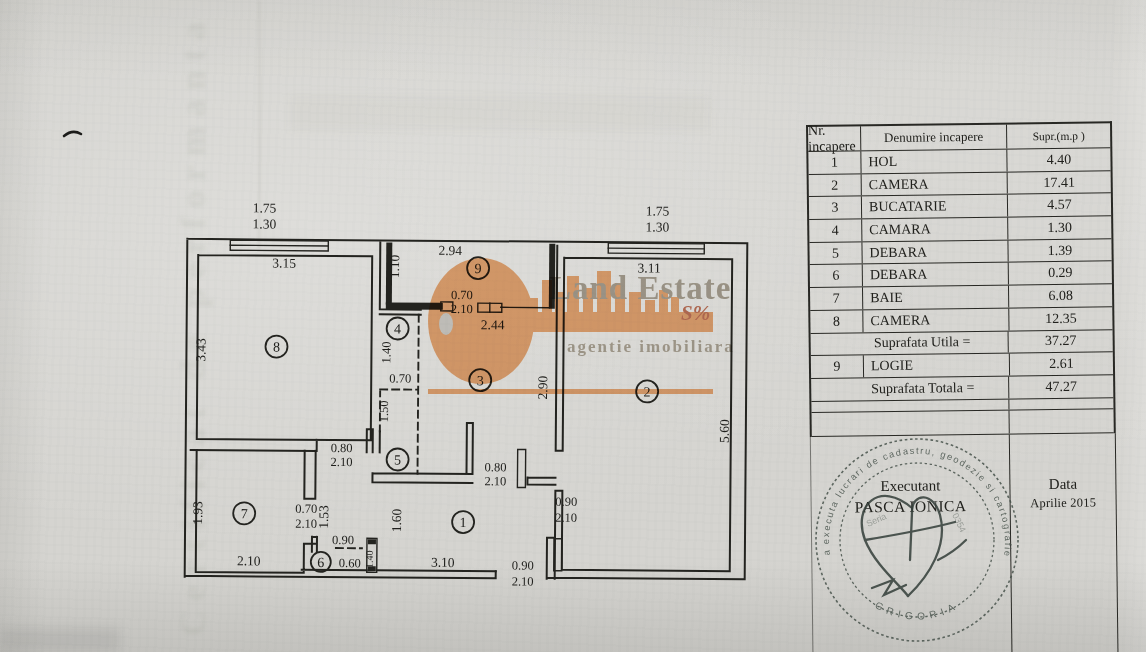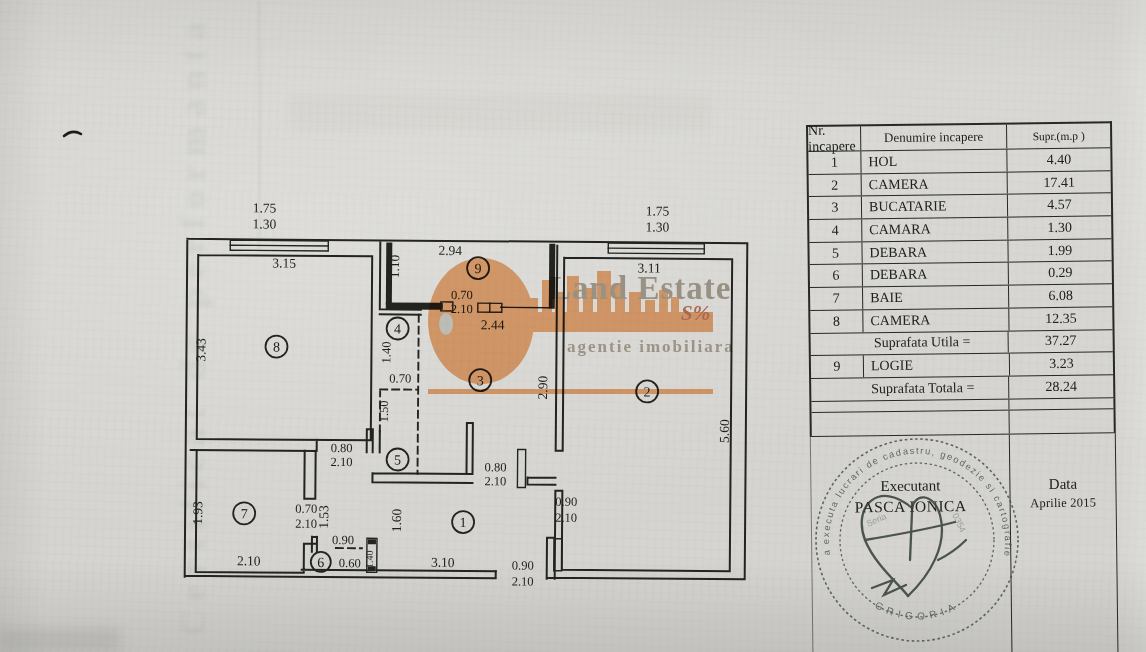--- a/index.html
+++ b/index.html
@@ -257,21 +257,21 @@
       <div class="c ar">4.57</div>
     </div>
     <div class="trow">
       <div class="c nr">4</div>
       <div class="c nm">CAMARA</div>
       <div class="c ar">1.30</div>
     </div>
     <div class="trow">
       <div class="c nr">5</div>
       <div class="c nm">DEBARA</div>
-      <div class="c ar">1.99</div>
+      <div class="c ar">1.39</div>
     </div>
     <div class="trow">
       <div class="c nr">6</div>
       <div class="c nm">DEBARA</div>
       <div class="c ar">0.29</div>
     </div>
     <div class="trow">
       <div class="c nr">7</div>
       <div class="c nm">BAIE</div>
       <div class="c ar">6.08</div>
@@ -281,25 +281,25 @@
       <div class="c nm">CAMERA</div>
       <div class="c ar">12.35</div>
     </div>
     <div class="trow">
       <div class="c span2">Suprafata Utila =</div>
       <div class="c ar">37.27</div>
     </div>
     <div class="trow">
       <div class="c nr">9</div>
       <div class="c nm">LOGIE</div>
-      <div class="c ar">3.23</div>
+      <div class="c ar">2.61</div>
     </div>
     <div class="trow">
       <div class="c span2">Suprafata Totala =</div>
-      <div class="c ar">28.24</div>
+      <div class="c ar">47.27</div>
     </div>
     <div class="trow gap1">
       <div class="c span2"></div>
       <div class="c ar"></div>
     </div>
     <div class="trow gap2">
       <div class="c span2"></div>
       <div class="c ar"></div>
     </div>
   </div>

